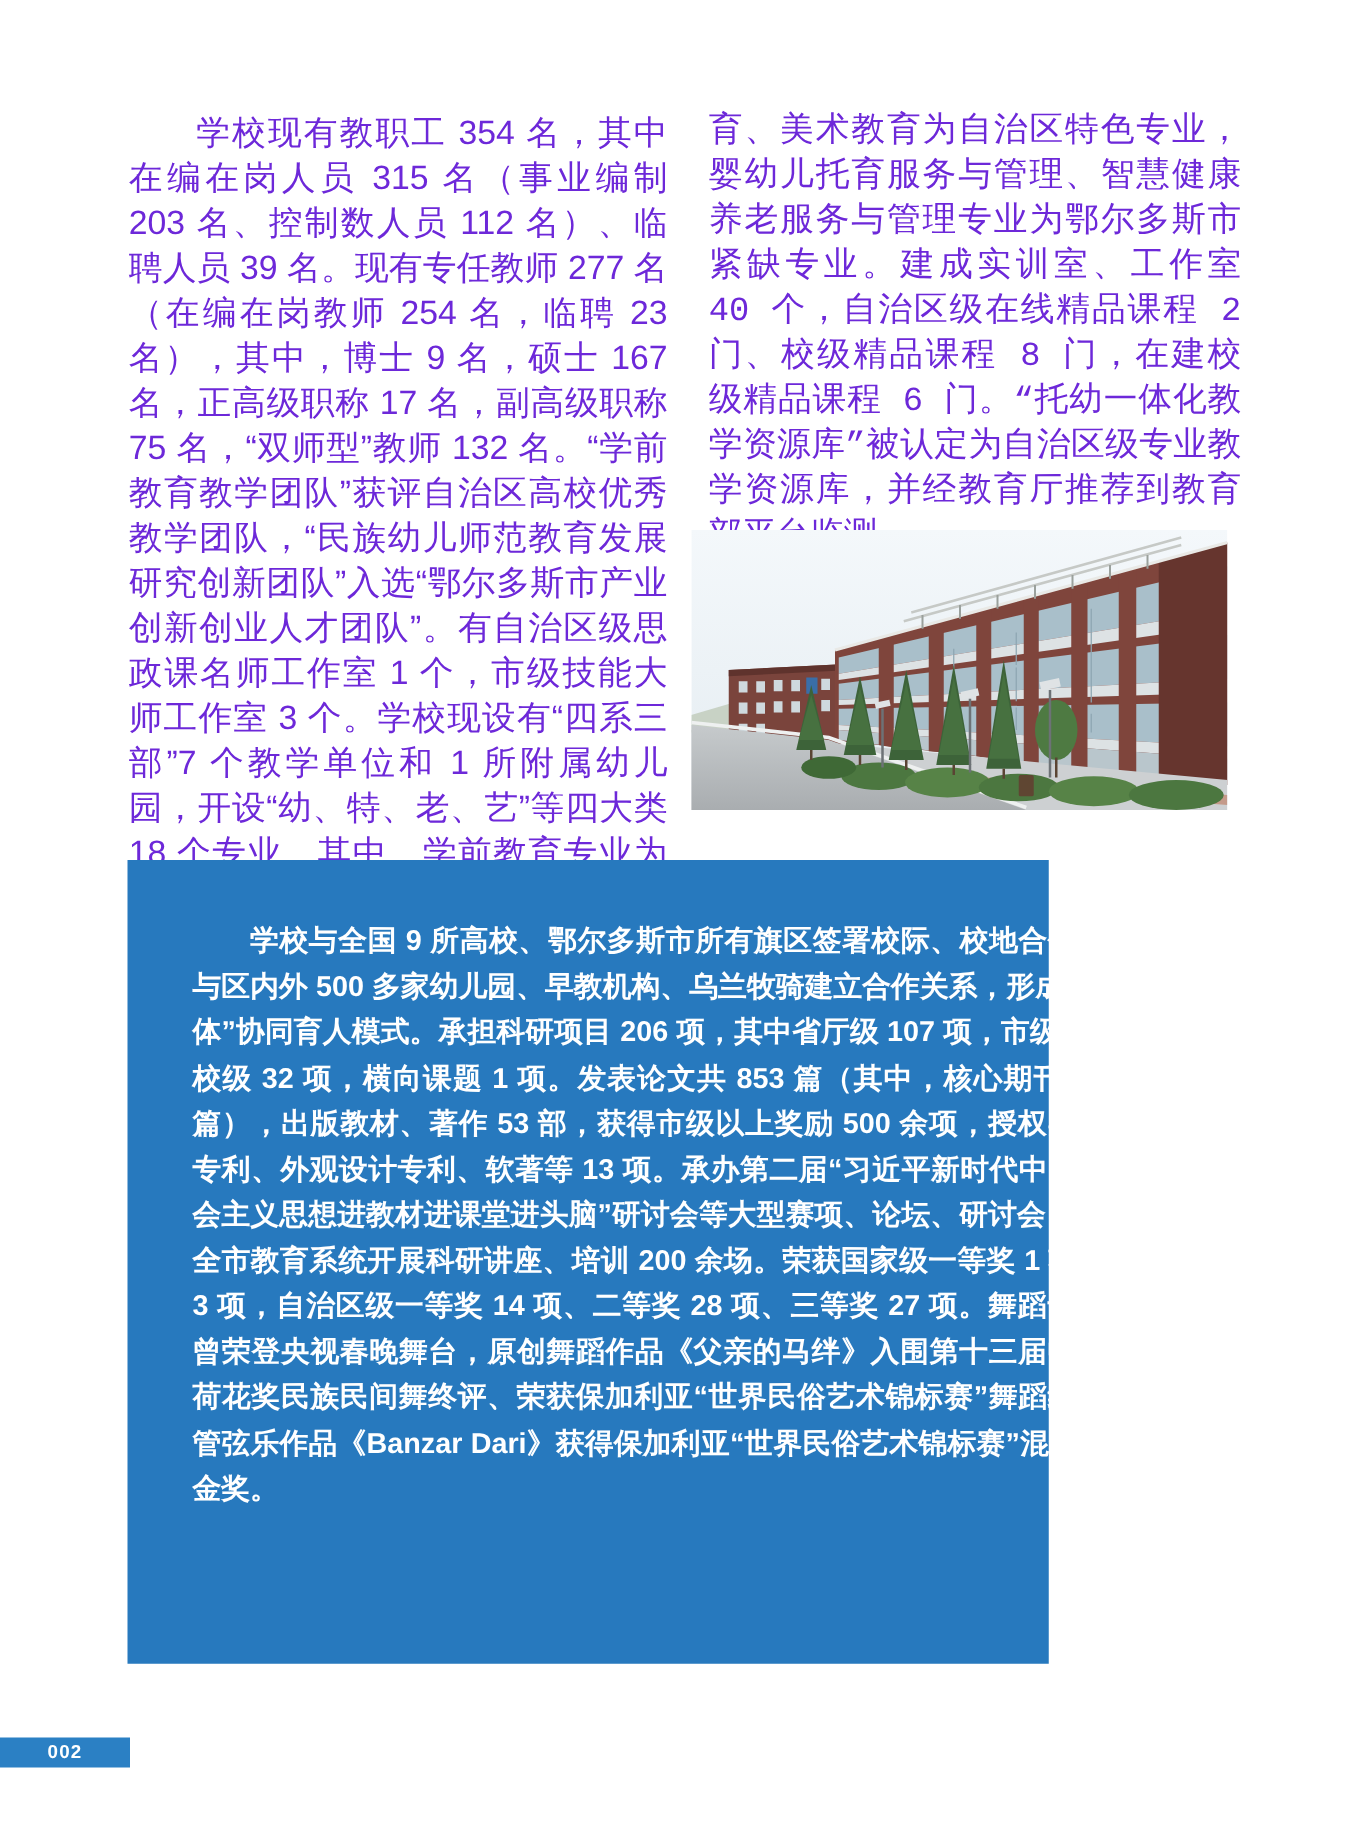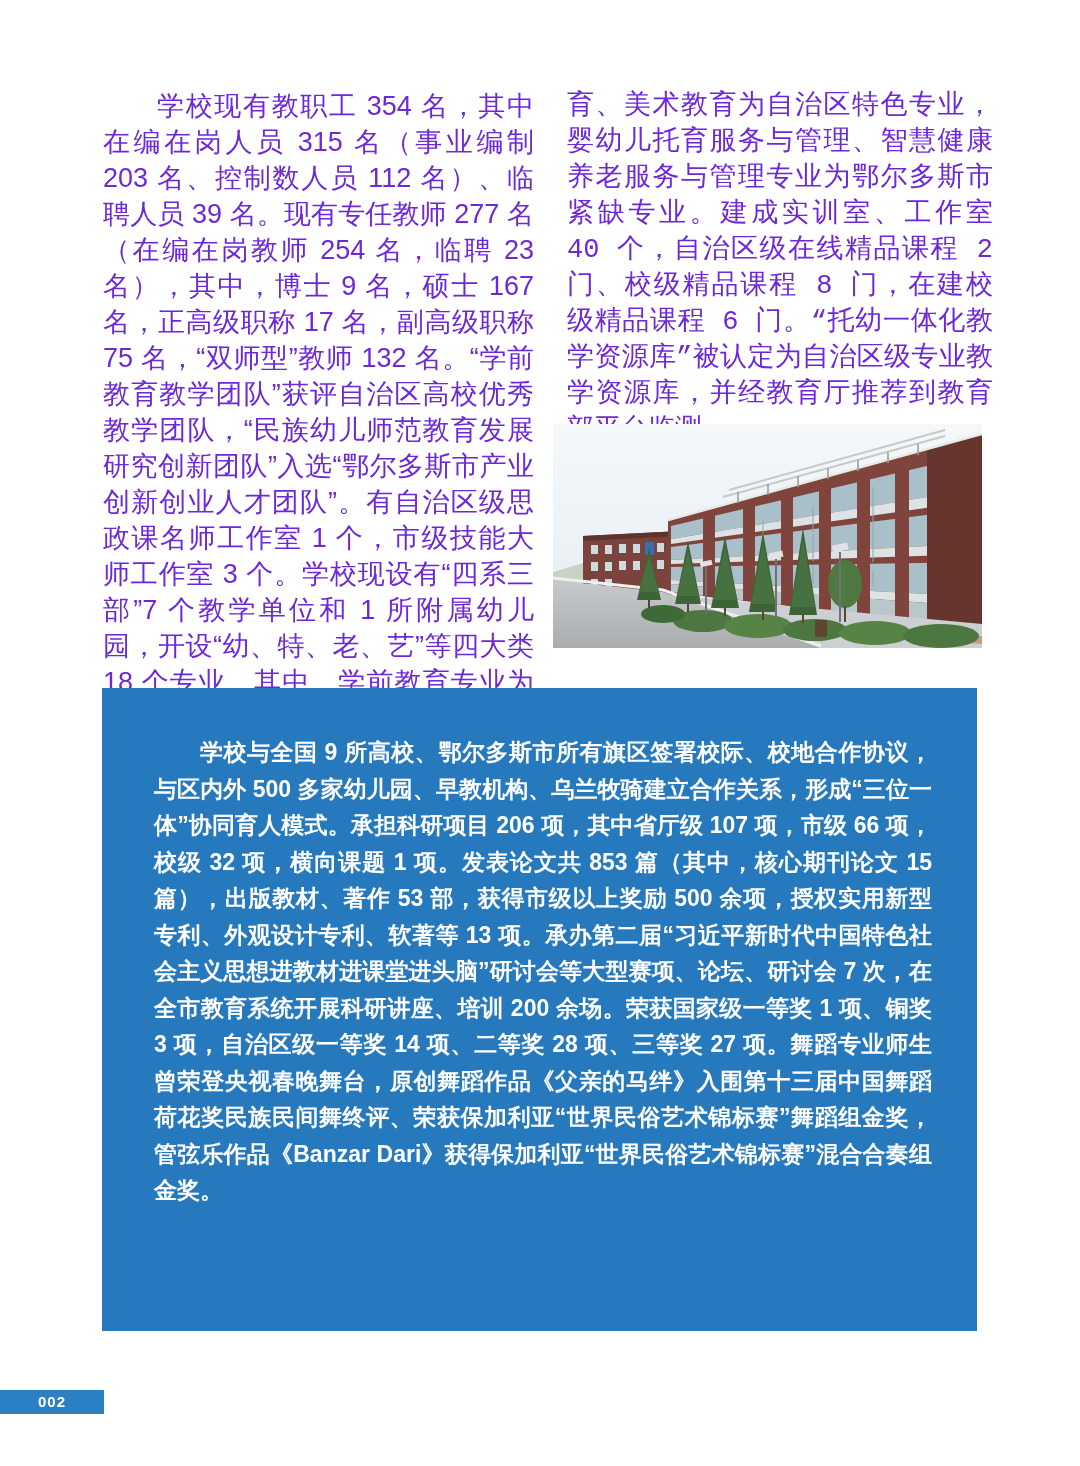--- a/index.html
+++ b/index.html
@@ -26,21 +26,21 @@
   .photo-frame {
     position:absolute;
     left:553px; top:424px;
     width:429px; height:224px;
     overflow:hidden;
   }
   .photo-frame svg { display:block; }
   .blue-box {
     position:absolute;
     left:102px; top:688px;
-    width:875px; height:643px;
+    width:737px; height:643px;
     background:#2779BE;
   }
   .blue-box .inner {
     position:absolute;
     left:52px; top:46px;
     width:778px;
     color:#ffffff;
     font-weight:bold;
     font-size:23px;
     line-height:36.5px;

